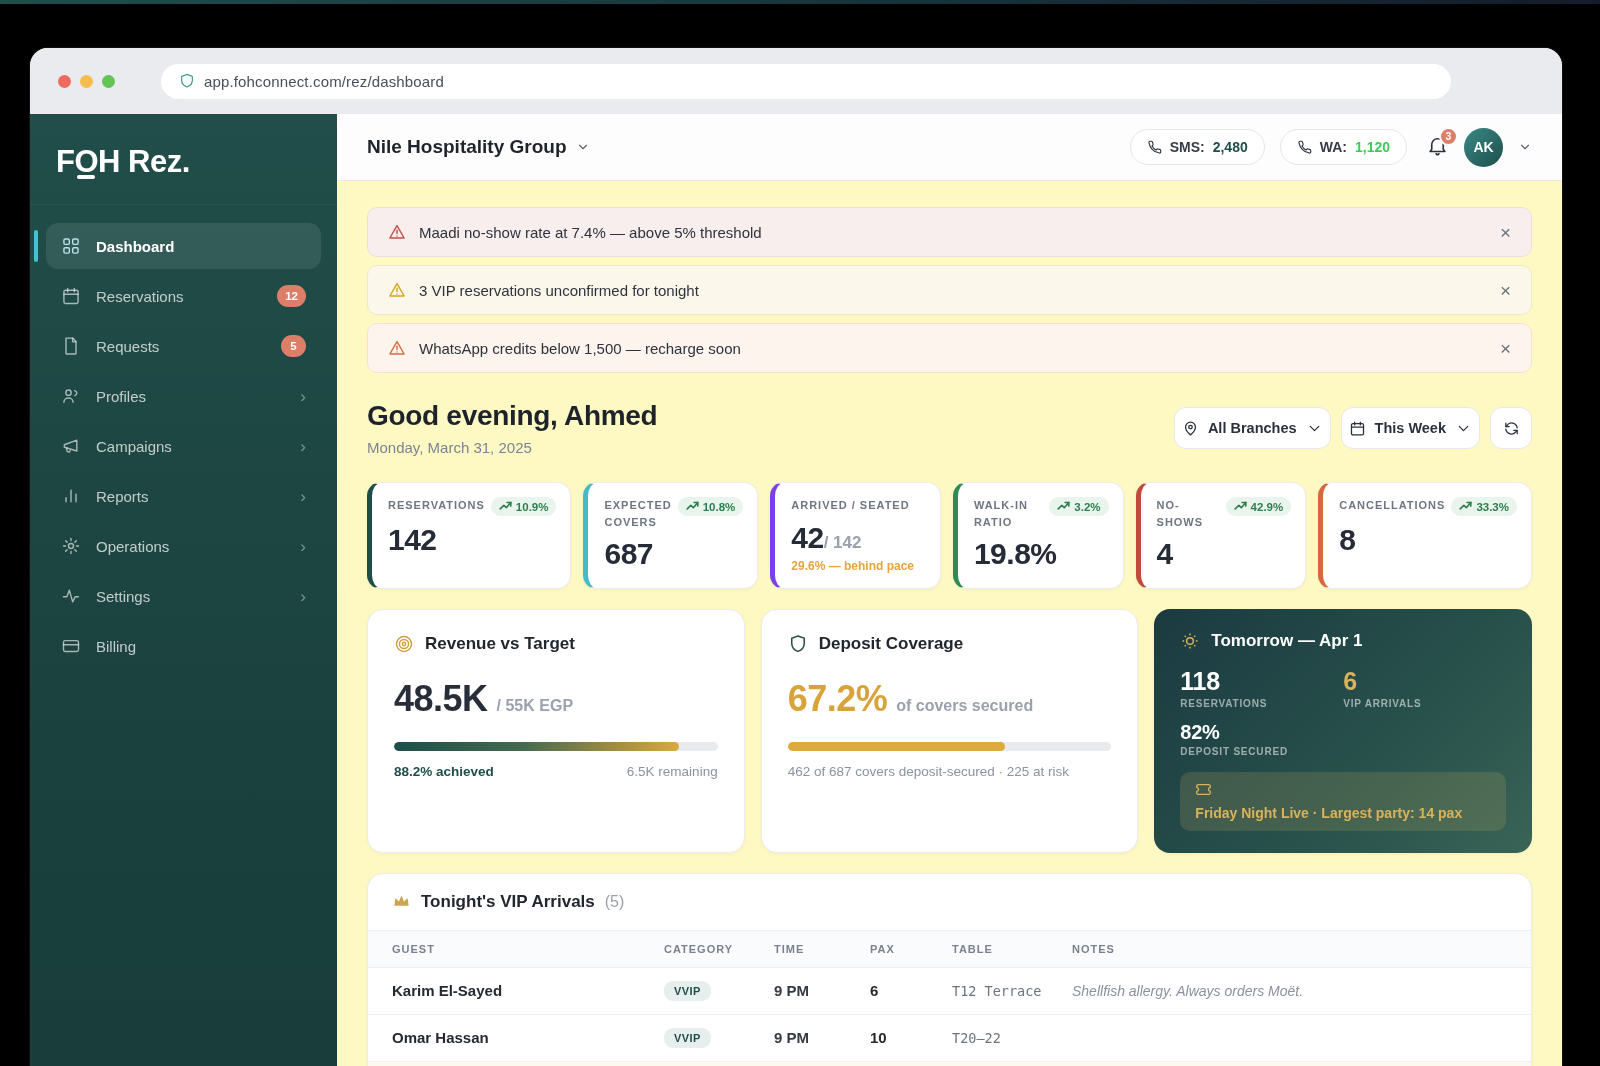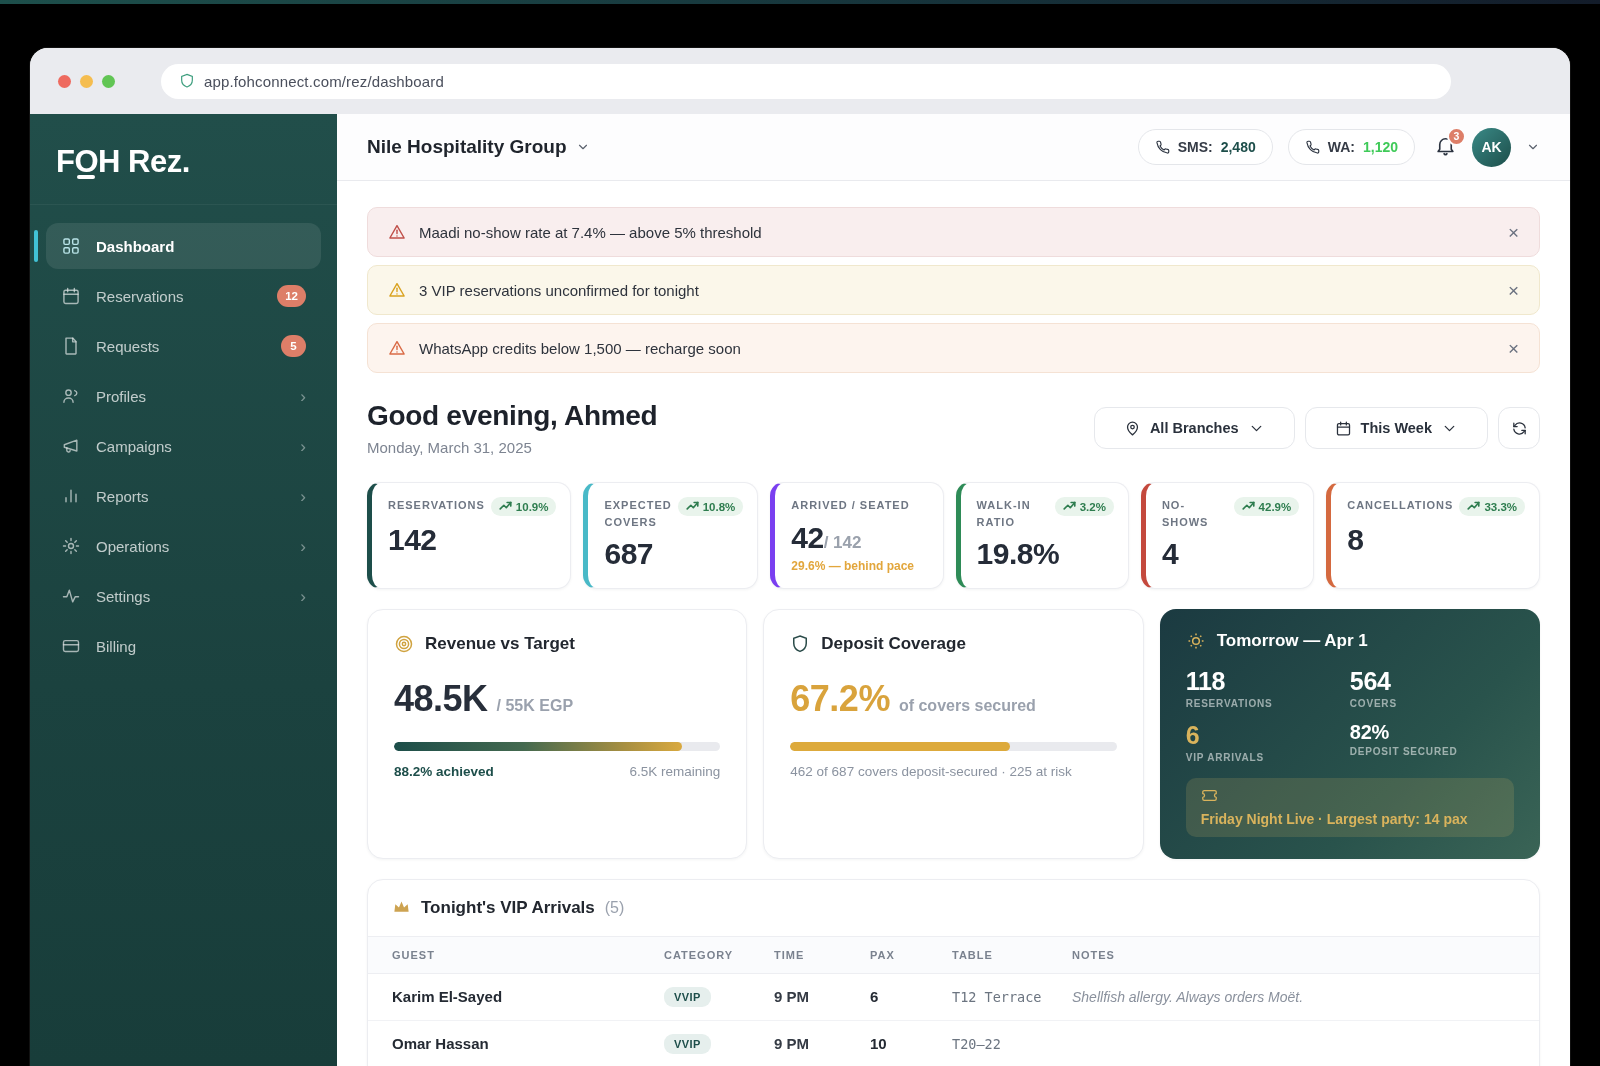--- a/index.html
+++ b/index.html
@@ -2,22 +2,22 @@
 <html><head>
 <meta charset="utf-8">
 <style>
   * { margin:0; padding:0; box-sizing:border-box; }
   html,body { width:1600px; height:1066px; overflow:hidden; }
   body { background:#000; font-family:"Liberation Sans", sans-serif; position:relative; }
   .top-strip { position:absolute; top:0; left:0; right:0; height:4px;
     background:linear-gradient(90deg,#1d4f4b,#16323a 60%,#131c2a); }
 
   
-  .window { position:absolute; left:30px; right:30px; top:48px; height:1018px;
-    border-radius:18px 18px 0 0; background:#ffffff; overflow:hidden;
+  .window { position:absolute; left:30px; right:38px; top:48px; height:1018px;
+    border-radius:18px 18px 0 0; background:#fef9c3; overflow:hidden;
     box-shadow:0 0 0 1px rgba(255,255,255,.07), 0 18px 50px rgba(0,0,0,.6); }
   .chrome { height:66px; background:#eaebef; display:flex; align-items:center; padding:0 28px; gap:14px; }
   .traffic { display:flex; gap:9px; }
   .dot { width:13px; height:13px; border-radius:50%; }
   .dot.red{ background:#ee6a5f; } .dot.yellow{ background:#f5bd4f; } .dot.green{ background:#61c554; }
   .url-bar { margin-left:32px; width:1290px; height:35px; background:#fff; border-radius:18px;
     display:flex; align-items:center; gap:9px; padding:0 18px; }
   .url-bar svg { width:16px; height:16px; stroke:#3f9f7f; fill:none; stroke-width:1.8; flex:none; }
   .url-text { font-size:15px; color:#4a4f5c; letter-spacing:.01em; }
 
@@ -77,21 +77,21 @@
   .alert.danger { background:#f9eeee; border-color:#efdcdc; } .alert.danger svg{ stroke:#c0504a; }
   .alert.warning { background:#fbf7ea; border-color:#f0e8cd; } .alert.warning svg{ stroke:#d9a21f; }
   .alert.notice { background:#fdf4ee; border-color:#f5e2d4; } .alert.notice svg{ stroke:#d96a45; }
 
   
   .greeting-row { margin-top:27px; display:flex; align-items:center; justify-content:space-between; }
   .greet-title { font-size:28px; font-weight:800; color:#1d222b; letter-spacing:-.3px; }
   .greet-date { margin-top:7px; font-size:15px; color:#7d8491; }
   .filters { display:flex; gap:10px; }
   .filter-btn { height:42px; border-radius:12px; background:#fff; border:1px solid #e6e8ec;
-    display:flex; align-items:center; gap:9px; padding:0 29px; font-size:14.5px; font-weight:600;
+    display:flex; align-items:center; gap:9px; padding:0 7px; font-size:14.5px; font-weight:600;
     color:#2a313c; cursor:pointer; }
   .filter-btn svg { width:17px; height:17px; stroke:#2a313c; fill:none; stroke-width:1.8; stroke-linecap:round; stroke-linejoin:round; }
   .icon-btn { width:42px; justify-content:center; padding:0; }
 
   
   .kpi-row { margin-top:26px; display:grid; grid-template-columns:repeat(6,1fr); gap:12px; }
   .kpi-card { background:#fff; border:1px solid #ecedf1; border-left:5px solid #ccc; border-radius:14px;
     padding:14px 14px 15px 16px; box-shadow:0 1px 3px rgba(25,35,45,.05); min-height:100px; }
   .kpi-head { display:flex; justify-content:space-between; align-items:flex-start; gap:6px; }
   .kpi-label { font-size:11px; font-weight:700; color:#6e7683; letter-spacing:.09em; line-height:1.5; }
@@ -491,24 +491,20 @@
                   <path d="M12 3v2M12 19v2M21 12h-2M5 12H3M18.4 5.6l-1.4 1.4M7 17l-1.4 1.4M18.4 18.4 17 17M7 7 5.6 5.6"></path>
                 </svg>
               <span class="panel-title">Tomorrow — Apr 1</span>
             </div>
             <div class="tm-grid">
               <div>
                 <div class="tm-num">118</div>
                 <div class="tm-label">RESERVATIONS</div>
               </div>
               <div>
-                <div class="tm-num">564</div>
-                <div class="tm-label">COVERS</div>
-              </div>
-              <div>
                 <div class="tm-num gold">6</div>
                 <div class="tm-label">VIP ARRIVALS</div>
               </div>
               <div>
                 <div class="tm-num small">82%</div>
                 <div class="tm-label">DEPOSIT SECURED</div>
               </div>
             </div>
             <div class="tm-event">
               <svg viewBox="0 0 24 24">

